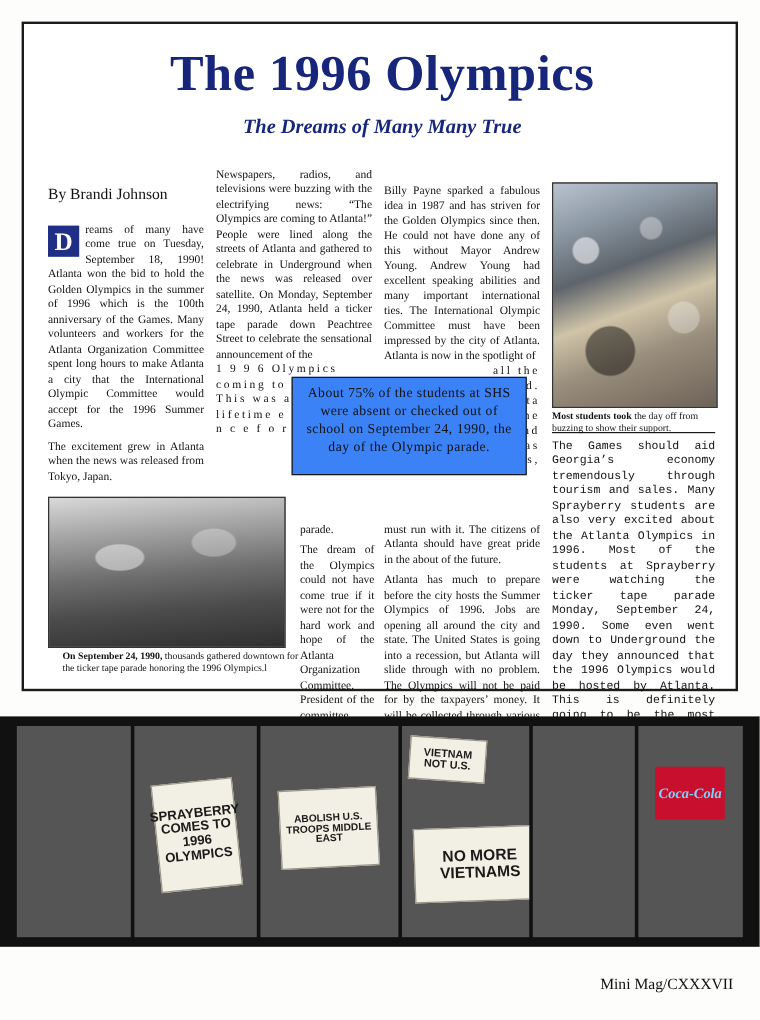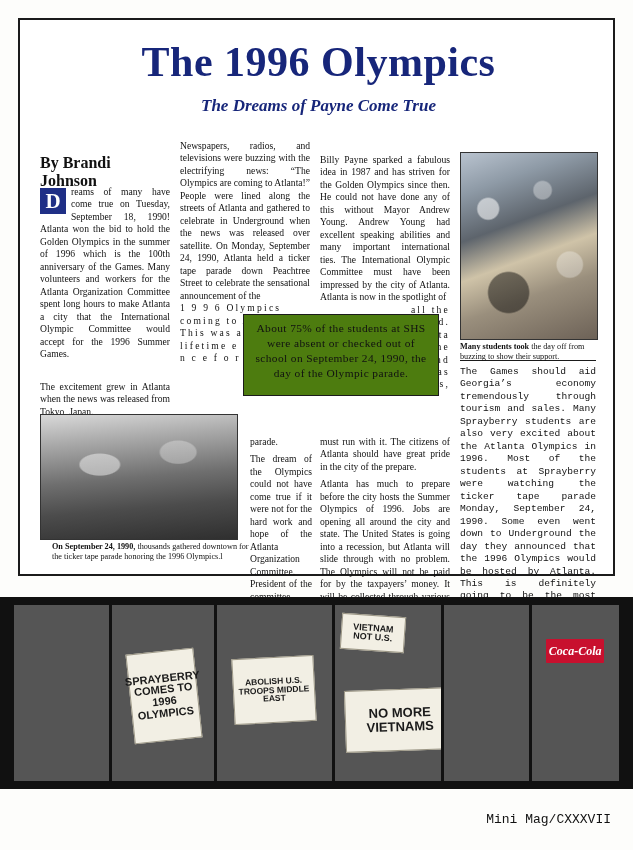--- a/index.html
+++ b/index.html
@@ -60,24 +60,23 @@
     font-size: 17px;
     color: #17267a;
     margin: 12px 0 0 0;
   }
 
   .byline {
     position: absolute;
     left: 12px;
     top: 128px;
     width: 128px;
-    font-size: 16px;
-    font-family: "Liberation Serif", serif;
-    color: #111;
-    font-weight: bold;
+    font-size: 13px;
+    font-family: "Liberation Serif", serif;
+    color: #111;
   }
 
   
   .col {
     position: absolute;
     font-size: 9.6px;
     line-height: 1.30;
     text-align: justify;
     font-family: "Liberation Serif", serif;
     color: #111;
@@ -108,21 +107,21 @@
   .wide-letters { letter-spacing: 2.2px; }
 
   
   .pullquote {
     position: absolute;
     left: 215px;
     top: 288px;
     width: 196px;
     height: 82px;
     border: 1.5px solid #1b1b1b;
-    background: #4d7c0f;
+    background: #3b82f6;
     box-sizing: border-box;
     padding: 6px 8px;
     font-family: "Liberation Serif", serif;
     font-size: 11.4px;
     line-height: 1.32;
     text-align: center;
     color: #111;
     letter-spacing: 0.4px;
   }
 
@@ -258,59 +257,59 @@
     line-height: 1.05;
     border: 1px solid #9b9685;
   }
   .sign-1 { left: 18px; top: 46px; width: 62px; height: 84px; transform: rotate(-6deg); font-size: 11px; padding: 2px; }
   .sign-2 { left: 16px; top: 52px; width: 76px; height: 60px; transform: rotate(-3deg); font-size: 8.5px; padding: 2px; }
   .sign-3 { left: 10px; top: 84px; width: 104px; height: 56px; transform: rotate(-2deg); font-size: 13px; padding: 2px; }
   .sign-4 { left: 6px; top: 10px; width: 58px; height: 30px; transform: rotate(4deg); font-size: 9px; padding: 2px; }
   .coke {
     position: absolute;
     left: 14px; top: 34px;
-    width: 58px; height: 24px;
+    width: 58px; height: 44px;
     background: #c8102e;
-    color: #ffffff;
+    color: #7dd3fc;
     font-family: "Liberation Serif", serif;
     font-style: italic;
     font-weight: bold;
     font-size: 12px;
     display: flex;
     align-items: center;
     justify-content: center;
     border-radius: 1px;
   }
 
   
   .footer {
     position: absolute;
     right: 22px;
     top: 812px;
-    font-family: Liberation Mono, monospace;
+    font-family: Liberation Serif, serif;
     font-size: 13px;
     color: #111;
   }
 </style>
 </head>
 <body>
 
 <div class="page">
 
   <div class="article-frame">
     <div class="article-inner">
 
       <h1 class="headline">The 1996 Olympics</h1>
-      <div class="subhead">The Dreams of Payne Come True</div>
+      <div class="subhead">The Dreams of Many Many True</div>
 
       <div class="byline">By Brandi Johnson</div>
 
       <div class="col" id="col1">
         <p><span class="dropcap">D</span><span>reams of many have come true on Tuesday, September 18, 1990! Atlanta won the bid to hold the Golden Olympics in the summer of 1996 which is the 100th anniversary of the Games. Many volunteers and workers for the Atlanta Organization Committee spent long hours to make Atlanta a city that the International Olympic Committee would accept for the 1996 Summer Games.</span></p>
-        <p style="margin-top:20px">The excitement grew in Atlanta when the news was released from Tokyo, Japan.</p>
+        <p style="margin-top:6px">The excitement grew in Atlanta when the news was released from Tokyo, Japan.</p>
       </div>
 
       <div class="col" id="col2">
         <p>Newspapers, radios, and televisions were buzzing with the electrifying news: “The Olympics are coming to Atlanta!” People were lined along the streets of Atlanta and gathered to celebrate in Underground when the news was released over satellite. On Monday, September 24, 1990, Atlanta held a ticker tape parade down Peachtree Street to celebrate the sensational announcement of the</p>
         <p class="wide-letters" style="text-align:left">1 9 9 6 Olympics coming to Atlanta. This was a once in a lifetime e x p e r i e n c e  f o r  m a n y</p>
       </div>
 
       <div class="col" id="col3">
         <p>Billy Payne sparked a fabulous idea in 1987 and has striven for the Golden Olympics since then. He could not have done any of this without Mayor Andrew Young. Andrew Young had excellent speaking abilities and many important international ties. The International Olympic Committee must have been impressed by the city of Atlanta. Atlanta is now in the spotlight of</p>
         <p class="wide-letters" style="text-align:right; width:56px; margin-left:74px;">all the world. Atlanta holds the torch and we, as citizens,</p>
@@ -321,29 +320,29 @@
       </div>
 
       <div class="pullquote">About 75% of the students at SHS were absent or checked out of school on September 24, 1990, the day of the Olympic parade.</div>
 
       <div class="col" id="col2b">
         <p>parade.</p>
         <p style="margin-top:5px">The dream of the Olympics could not have come true if it were not for the hard work and hope of the Atlanta Organization Committee. President of the committee</p>
       </div>
 
       <div class="col" id="col3b">
-        <p>must run with it. The citizens of Atlanta should have great pride in the city of the prepare.</p>
+        <p>must run with it. The citizens of Atlanta should have great pride in the about of the future.</p>
         <p style="margin-top:5px">Atlanta has much to prepare before the city hosts the Summer Olympics of 1996. Jobs are opening all around the city and state. The United States is going into a recession, but Atlanta will slide through with no problem. The Olympics will not be paid for by the taxpayers’ money. It will be collected through various ways.</p>
       </div>
 
       <div class="photo" id="photo-crowd">
         <div class="ph-grad"></div>
       </div>
       <div class="hrule" id="rule-crowd"></div>
-      <div class="caption" id="cap-crowd"><b>Many students took</b><span> the day off from buzzing to show their support.</span></div>
+      <div class="caption" id="cap-crowd"><b>Most students took</b><span> the day off from buzzing to show their support.</span></div>
 
       <div class="photo" id="photo-parade">
         <div class="ph-grad"></div>
       </div>
       <div class="caption" id="cap-parade"><b>On September 24, 1990,</b><span> thousands gathered downtown for the ticker tape parade honoring the 1996 Olympics.l</span></div>
 
     </div>
   </div>
 
   <div class="strip">

